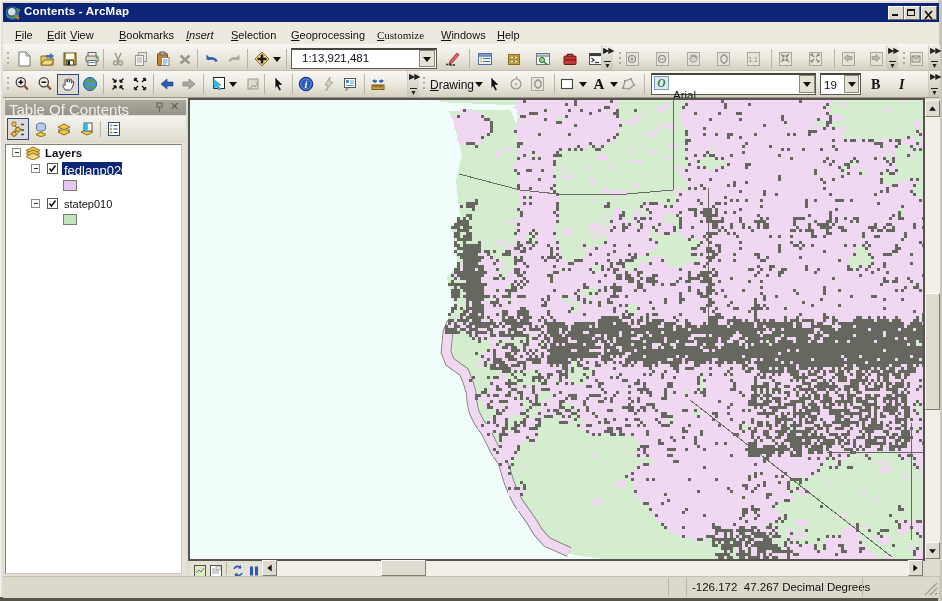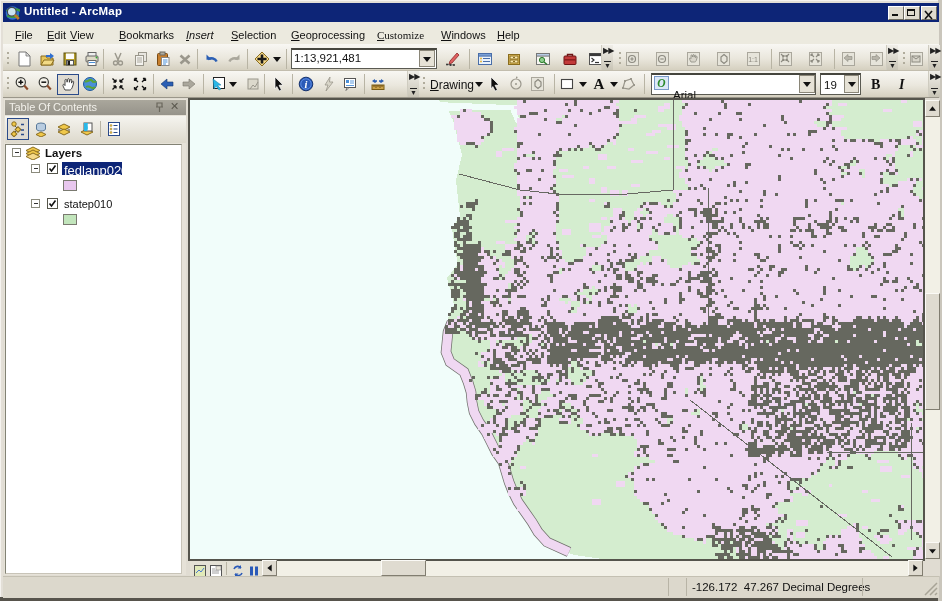--- a/index.html
+++ b/index.html
@@ -8,21 +8,21 @@
 <div class="abs" style="left:0;top:597px;width:942px;height:4px;background:#57544c;"></div>
 <div class="abs" style="left:938px;top:0;width:4px;height:601px;background:#cac6bc;"></div>
 <div class="abs" style="left:3px;top:3px;width:936px;height:19px;background:#0d2577;"></div>
 <div style="position:absolute;left:5px;top:5px;width:16px;height:16px;"><svg width="16" height="16" viewBox="0 0 16 16">
       <circle cx="7.5" cy="8" r="6.8" fill="#2e6fd0"></circle>
       <path d="M1.5 6c2-1.5 3.5 1 5.5 1s2.5-2.5 4.5-2.5 2 1 3.5 1" stroke="#3f9f3f" stroke-width="2.4" fill="none"></path>
       <path d="M2 11.5c2-1 4 .5 6 .5s3.5-1.5 5.5-1" stroke="#3f9f3f" stroke-width="2.2" fill="none"></path>
       <circle cx="6.8" cy="6.8" r="4.4" fill="#d8ecfa" opacity="0.92" stroke="#444" stroke-width="1.2"></circle>
       <path d="M9.8 9.8l4 4.2" stroke="#c07a28" stroke-width="2.6"></path>
     </svg></div>
-<div class="abs" style="left:24px;top:5px;font-size:11.5px;font-weight:bold;color:#fff;letter-spacing:0.2px;">Untitled - ArcMap</div>
+<div class="abs" style="left:24px;top:5px;font-size:11.5px;font-weight:bold;color:#fff;letter-spacing:0.2px;">Contents - ArcMap</div>
 <div class="abs" style="left:888px;top:6px;width:16px;height:14px;background:#dedace;border-top:1px solid #fff;border-left:1px solid #fff;border-right:1.5px solid #6e6b60;border-bottom:1.5px solid #6e6b60;">
     <div style="position:absolute;left:3px;bottom:3px;width:6px;height:2px;background:#111"></div>
   </div>
 <div class="abs" style="left:904px;top:6px;width:16px;height:14px;background:#dedace;border-top:1px solid #fff;border-left:1px solid #fff;border-right:1.5px solid #6e6b60;border-bottom:1.5px solid #6e6b60;">
     <div style="position:absolute;left:2px;top:2px;width:8px;height:7px;border:1px solid #111;border-top:2px solid #111"></div>
   </div>
 <div class="abs" style="left:921px;top:6px;width:16px;height:14px;background:#dedace;border-top:1px solid #fff;border-left:1px solid #fff;border-right:1.5px solid #6e6b60;border-bottom:1.5px solid #6e6b60;"><svg width="14" height="12">
       <path d="M3 2l7 8M10 2l-7 8" stroke="#111" stroke-width="1.6"></path>
     </svg></div>
 <div class="abs" style="left:3px;top:22px;width:936px;height:22px;background:#eceadf;"></div>
@@ -95,21 +95,21 @@
       <path d="M11 8.2A5.5 4.6 0 0 0 2.4 10.5" fill="none" stroke="#aaa79c" stroke-width="2.4"></path>
     </svg></div>
 <div style="position:absolute;left:247px;top:49px;width:1px;height:20px;background:#b8b4a4"></div>
 <div style="position:absolute;left:254px;top:51px;width:16px;height:16px;"><svg width="16" height="16" viewBox="0 0 16 16">
       <path d="M8 1l7 7-7 7-7-7z" fill="#f5d98a" stroke="#8a6d1f"></path>
       <path d="M8 3.4v9.2M3.4 8h9.2" stroke="#1a1a1a" stroke-width="2.6"></path>
     </svg></div>
 <div class="abs" style="left:273px;top:57px;width:0;height:0;border-left:4px solid transparent;border-right:4px solid transparent;border-top:5px solid #111;"></div>
 <div style="position:absolute;left:286px;top:49px;width:1px;height:20px;background:#b8b4a4"></div>
 <div class="abs" style="left:291px;top:48px;width:146px;height:21px;background:#fff;border:1px solid #5a5a52;border-top:2px solid #45453e;"></div>
-<div class="abs" style="left:294px;top:52px;font-size:11.5px;color:#111;">1:13,921,481</div>
+<div class="abs" style="left:302px;top:52px;font-size:11.5px;color:#111;">1:13,921,481</div>
 <div class="abs" style="left:419px;top:50px;width:16px;height:17px;background:#e6e2d6;border:1px solid #8a8678;">
     <div style="position:absolute;left:3px;top:6px;width:0;height:0;border-left:4px solid transparent;border-right:4px solid transparent;border-top:5px solid #111;"></div>
   </div>
 <div style="position:absolute;left:444px;top:51px;width:16px;height:16px;"><svg width="16" height="16" viewBox="0 0 16 16">
       <path d="M13 2l2 2-7 8-3 1 1-3z" fill="#e06060" stroke="#8a2a2a" stroke-width="0.8"></path>
       <circle cx="3" cy="13.5" r="1" fill="#333"></circle>
       <circle cx="6.5" cy="14" r="1" fill="#333"></circle>
       <circle cx="10" cy="14" r="1" fill="#333"></circle>
       <path d="M3 13.5L10 14" stroke="#333" stroke-width="0.7"></path>
     </svg></div>
@@ -376,21 +376,21 @@
 <div class="abs" style="left:871px;top:77px;font-size:14px;font-weight:bold;color:#111;font-family:'Liberation Serif';">B</div>
 <div class="abs" style="left:899px;top:77px;font-size:14px;font-style:italic;font-weight:bold;color:#111;font-family:'Liberation Serif';">I</div>
 <div style="position:absolute;left:928px;top:71px;width:12px;height:26px;background:linear-gradient(180deg,#f0eee8,#c9c5b6);border-left:1px solid #cfccc0;font-family:'Liberation Sans';">
     <div style="position:absolute;top:1px;left:1px;font-size:8px;letter-spacing:-1px;color:#222">▶▶</div>
     <div style="position:absolute;bottom:1px;left:2px;font-size:7px;color:#222">▼</div>
     <div style="position:absolute;bottom:8px;left:2px;width:7px;height:1.5px;background:#222"></div>
   </div>
 <div class="abs" style="left:3px;top:98px;width:936px;height:478px;background:#e0dcd2;"></div>
 <div class="abs" style="left:4px;top:99px;width:182px;height:476px;background:#e6e2d8;"></div>
 <div class="abs" style="left:5px;top:100px;width:181px;height:15px;background:linear-gradient(180deg,#aaa79c,#96938a);"></div>
-<div class="abs" style="left:9px;top:101px;font-size:11px;color:#f2f0ea;">Table Of Contents</div>
+<div class="abs" style="left:9px;top:101px;font-size:15px;color:#f2f0ea;">Table Of Contents</div>
 <svg class="abs" style="left:155px;top:102px" width="10" height="11">
     <path d="M2 1h5v4H2z M4.5 5v5 M1 5h7" stroke="#6a675c" stroke-width="1.2" fill="none"></path>
   </svg>
 <div class="abs" style="left:170px;top:100px;font-size:11px;color:#5a584e;">✕</div>
 <div class="abs" style="left:5px;top:116px;width:181px;height:27px;background:linear-gradient(180deg,#f5f4ef,#ddd9cc);"></div>
 <div class="abs" style="left:7px;top:118px;width:22px;height:22px;background:#dfdbd2;border:1.5px solid #2a4a8a;"></div>
 <div style="position:absolute;left:10px;top:121px;width:16px;height:16px;"><svg width="16" height="16" viewBox="0 0 16 16">
       <circle cx="4" cy="3" r="2.2" fill="#f0c84a" stroke="#8a6d1f"></circle>
       <path d="M5 5l3 3" stroke="#555"></path>
       <path d="M8 8l-3 3" stroke="#555"></path>

